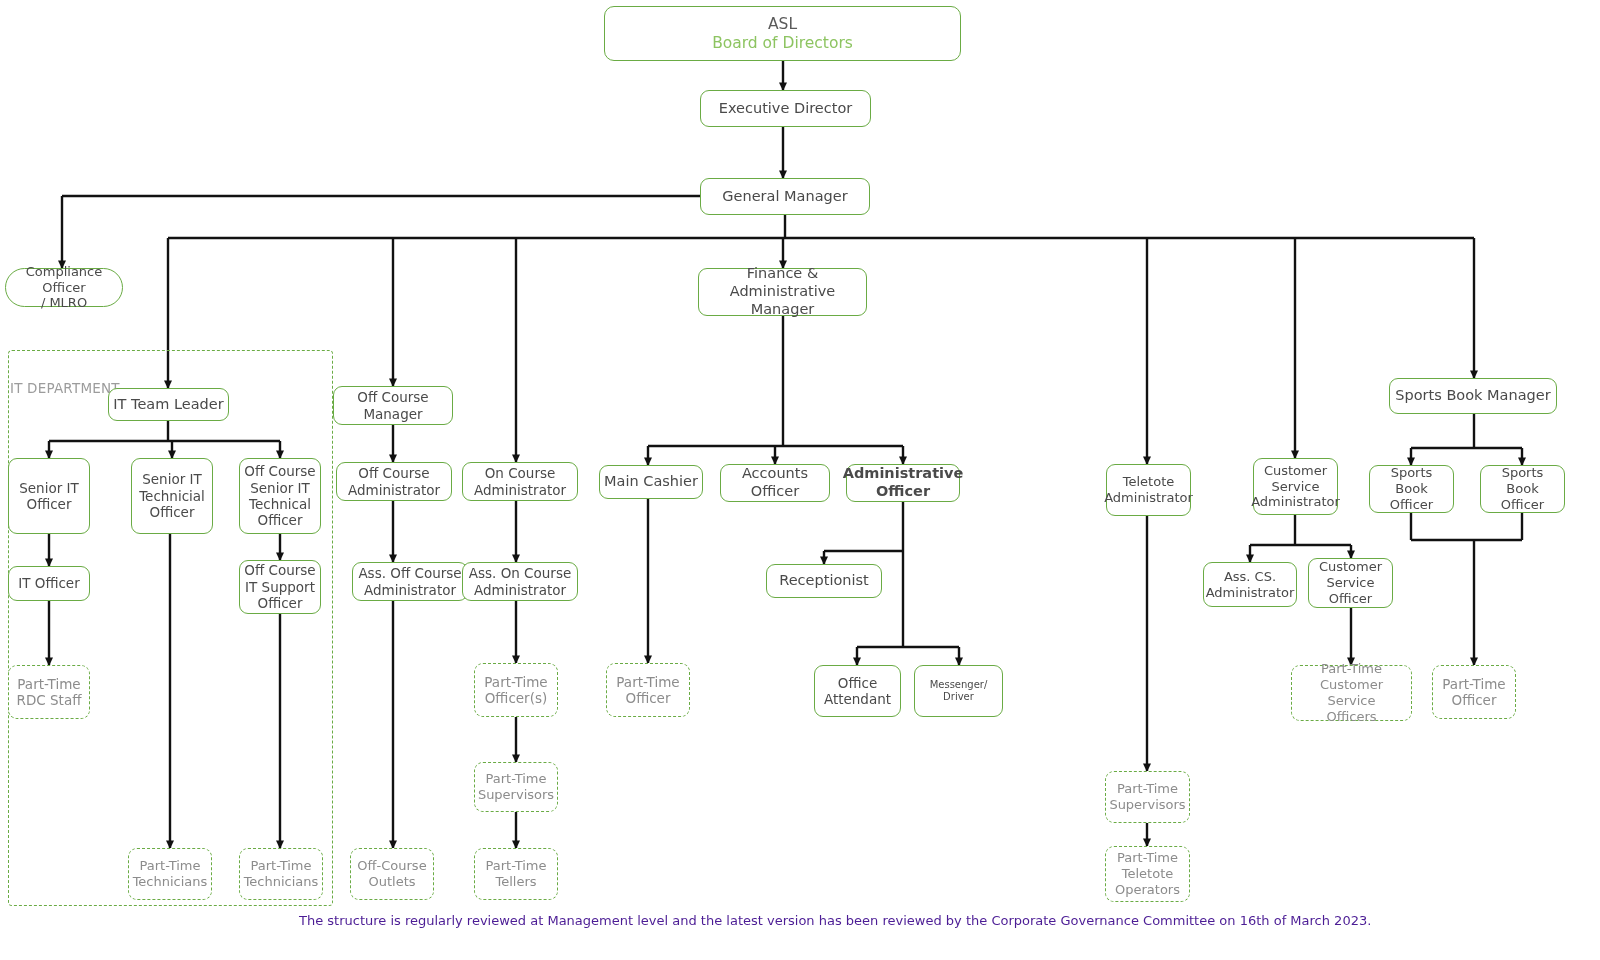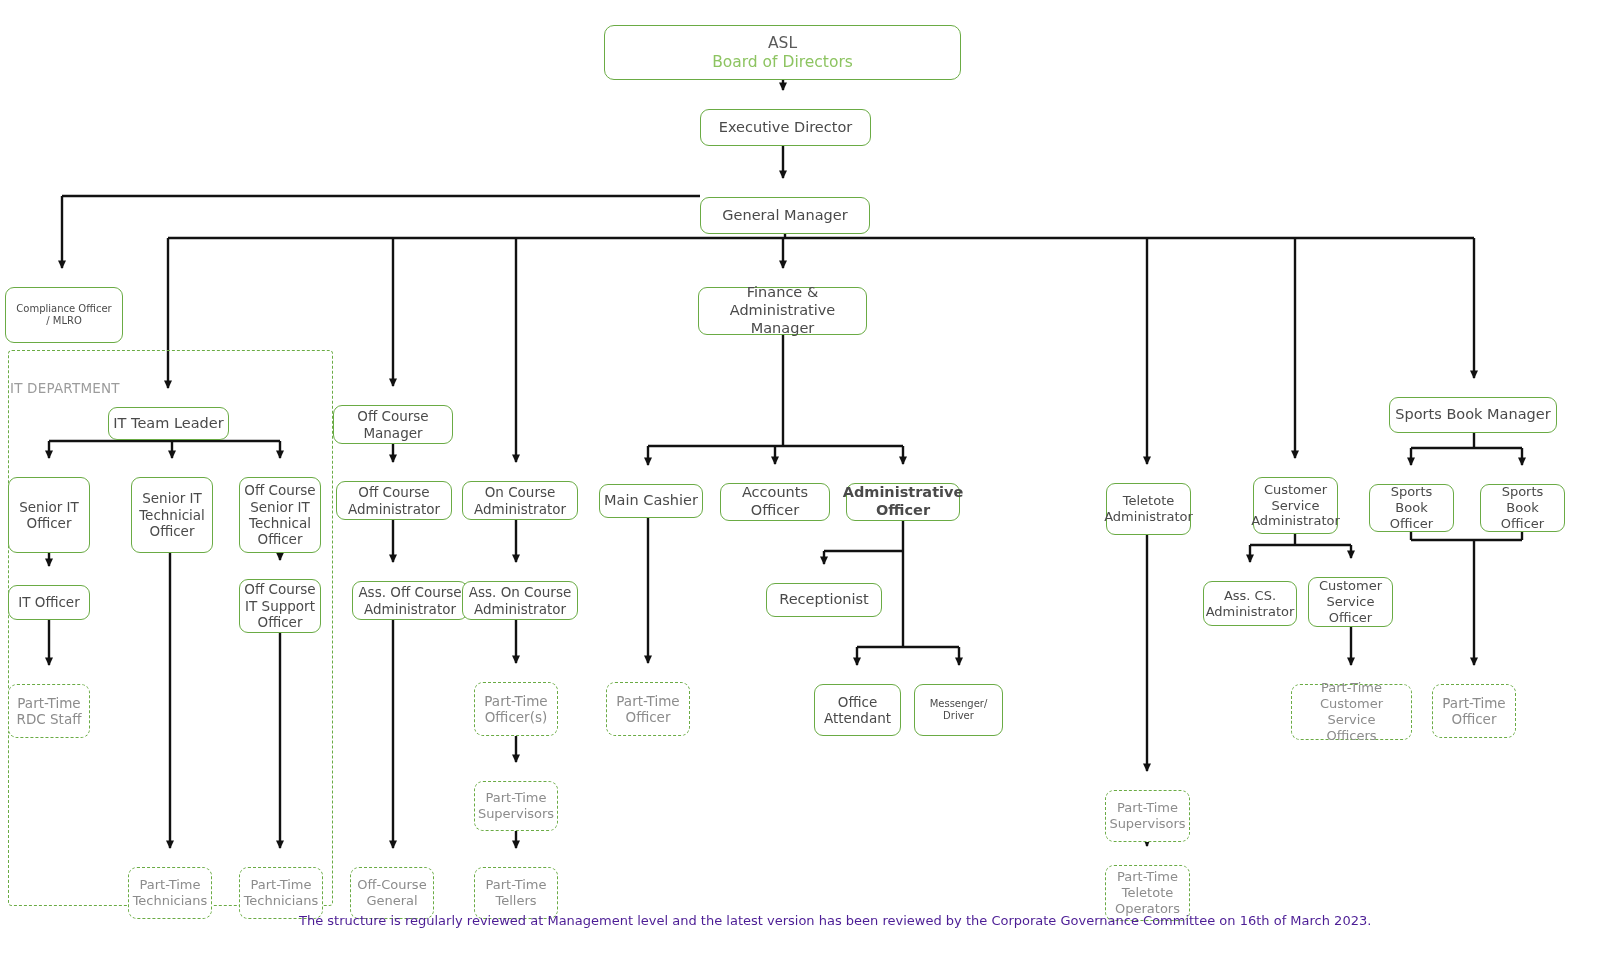--- a/index.html
+++ b/index.html
@@ -34,21 +34,20 @@
     display: flex;
     flex-direction: column;
     align-items: center;
     justify-content: center;
     text-align: center;
     color: #4a4a4a;
     font-size: 14.5px;
     line-height: 1.22;
     padding: 2px 4px;
     white-space: pre-line;
-    margin-top: 19px;
   }
   .node.dashed {
     border-style: dashed;
     border-width: 1.4px;
     color: #8c8c8c;
   }
   .node.root {
     border-radius: 10px;
   }
   .node .line-primary { color: #5a5a5a; }
@@ -165,21 +164,21 @@
 
     <div class="node root" style="left:604px; top:6px; width:357px; height:55px;">
       <span class="line-primary" style="font-size:15.5px;">ASL</span>
       <span class="line-accent" style="font-size:15.5px;">Board of Directors</span>
     </div>
 
     <div class="node" style="left:700px; top:90px; width:171px; height:37px;">Executive Director</div>
 
     <div class="node" style="left:700px; top:178px; width:170px; height:37px;">General Manager</div>
 
-    <div class="node" style="left:5px; top:268px; width:118px; height:56px; font-size:10px;">Compliance Officer
+    <div class="node" style="left:5px; top:268px; width:118px; height:39px; font-size:13px;border-radius:20px;">Compliance Officer
 / MLRO</div>
 
     <div class="node" style="left:698px; top:268px; width:169px; height:48px;">Finance &amp; Administrative
 Manager</div>
 
     <div class="node" style="left:1389px; top:378px; width:168px; height:36px;">Sports Book Manager</div>
 
     <div class="node" style="left:108px; top:388px; width:121px; height:33px;">IT Team Leader</div>
 
     <div class="node" style="left:333px; top:386px; width:120px; height:39px; font-size:13.5px;">Off Course
@@ -277,21 +276,21 @@
 Teletote
 Operators</div>
 
     <div class="node dashed" style="left:128px; top:848px; width:84px; height:52px; font-size:13px;">Part-Time
 Technicians</div>
 
     <div class="node dashed" style="left:239px; top:848px; width:84px; height:52px; font-size:13px;">Part-Time
 Technicians</div>
 
     <div class="node dashed" style="left:350px; top:848px; width:84px; height:52px; font-size:13px;">Off-Course
-General</div>
+Outlets</div>
 
     <div class="node dashed" style="left:474px; top:848px; width:84px; height:52px; font-size:13px;">Part-Time
 Tellers</div>
 
     <div class="footer-note" style="left:299px; top:913px;">The structure is regularly reviewed at Management level and the latest version has been reviewed by the Corporate Governance Committee on 16th of March 2023.</div>
 
   </div>
 </div>
 
 </body></html>

